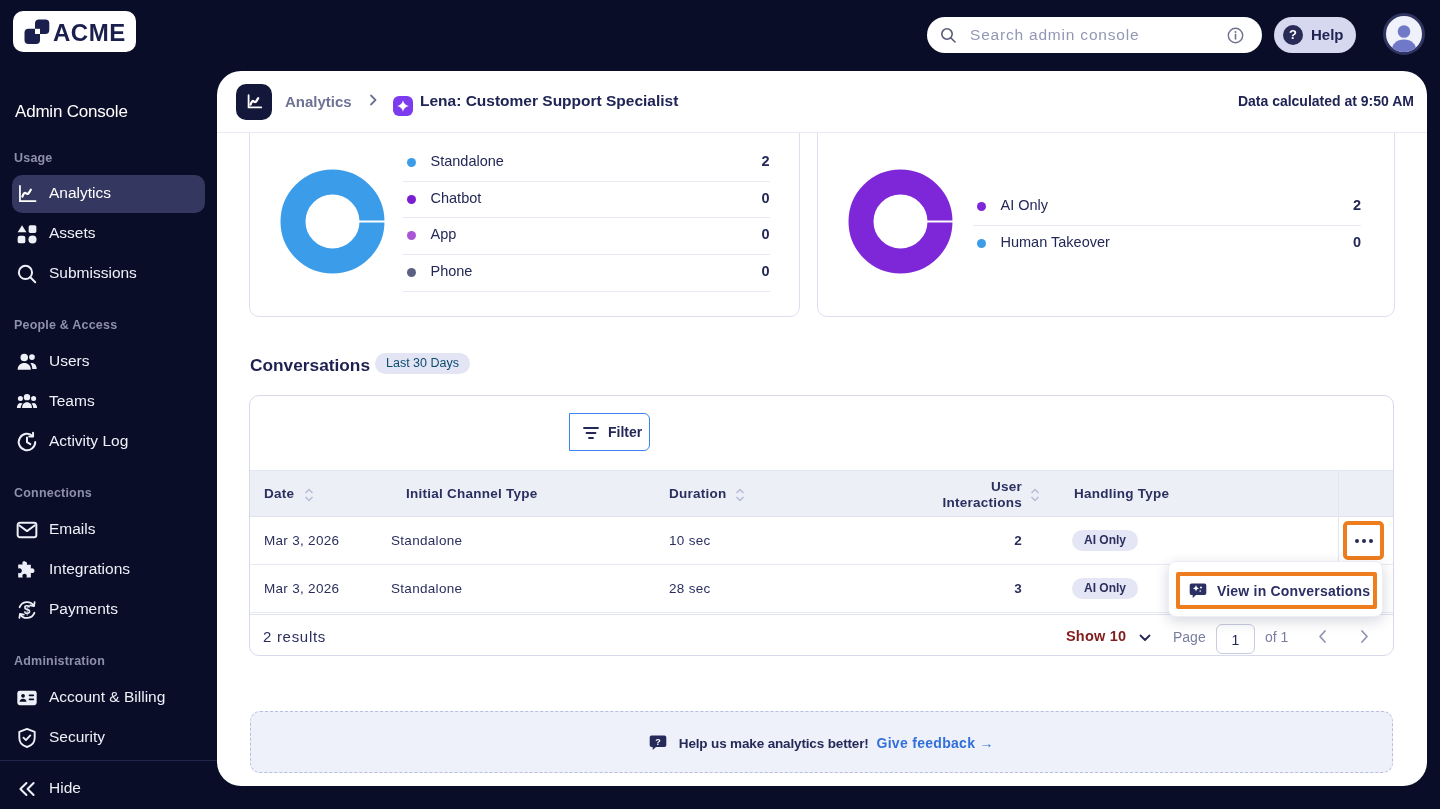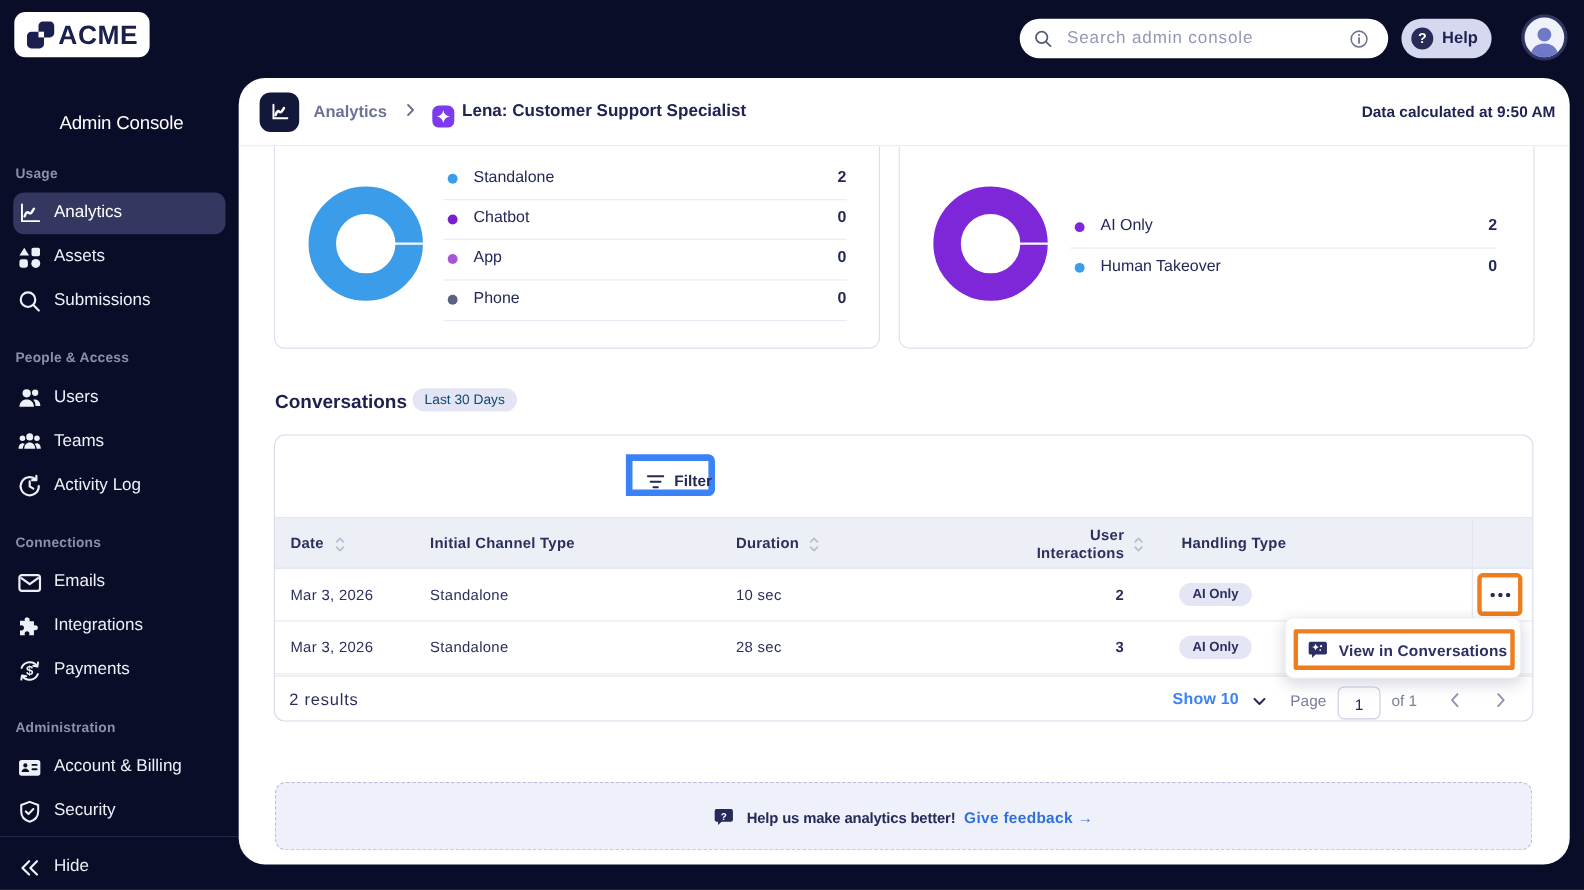--- a/index.html
+++ b/index.html
@@ -17,21 +17,21 @@
 .logo-mark { left:11px; top:8px; width:26px; height:26px; }
 .logo-text { left:40px; top:8px; font-size:24px; font-weight:bold; color:#1a1f4d; letter-spacing:0.5px; }
 .search-pill { left:927px; top:17px; width:335px; height:36px; background:#fff; border-radius:18px; }
 .search-pill .ph { left:43px; top:9px; font-size:15.5px; letter-spacing:0.8px; color:#9397b4; }
 .help-pill { left:1274px; top:17px; width:82px; height:36px; background:#d5d8ee; border-radius:18px; }
 .help-circle { left:9px; top:8px; width:20px; height:20px; border-radius:50%; background:#272b55; color:#fff; font-size:13px; font-weight:bold; text-align:center; line-height:20px; }
 .help-text { left:37px; top:9px; font-size:15px; font-weight:bold; color:#1e2351; }
 .avatar { left:1383px; top:13px; width:42px; height:42px; border-radius:50%; background:#f0f2fb; border:3px solid #2f3461; overflow:hidden; }
 
 
-.side-title { left:15px; top:102px; font-size:17px; letter-spacing:-0.2px; color:#fff;margin-left:39px; }
+.side-title { left:15px; top:102px; font-size:17px; letter-spacing:-0.2px; color:#fff; }
 .side-label { left:14px; font-size:12.5px; font-weight:bold; color:#8d90ac; letter-spacing:0.2px; }
 .side-item { left:12px; width:193px; height:38px; border-radius:10px; }
 .side-item.sel { background:#343760; }
 .side-item .ic { position:absolute; left:4px; top:8px; width:22px; height:22px; }
 .side-item .tx { position:absolute; left:37px; top:9px; font-size:15.5px; color:#eef0f8; }
 .side-sep { left:0; top:760px; width:217px; height:1px; background:#23264a; }
 
 
 .panel { left:217px; top:71px; width:1210px; height:715px; background:#fff; border-radius:24px; }
 .crumb-bar { left:0; top:0; width:1210px; height:62px; border-bottom:1px solid #e9eaf3; }
@@ -54,21 +54,21 @@
 .legend-val { position:absolute; right:0; top:9px; font-size:14.5px; font-weight:bold; color:#232857; }
 .legend-div { position:absolute; left:0; width:100%; height:1px; background:#e8eaf4; }
 
 
 .conv-head { left:33px; top:221.5px; font-size:17.3px; font-weight:bold; color:#1e2150; }
 .conv-badge { left:158px; top:220px; height:21px; background:#e3e5f5; border-radius:11px; font-size:12.5px; font-weight:normal; color:#0c4a6e; line-height:21px; padding:0 11px; }
 
 .tcard { left:32px; top:262px; width:1145px; height:261px; border:1px solid #d7daec; border-radius:10px; background:#fff; }
 .searchbox { left:18px; top:17px; width:302px; height:38px; border:1px solid #c9cce0; border-radius:6px 0 0 6px; }
 .searchbox .ph { position:absolute; left:38px; top:10px; font-size:14px; color:#9397b4; }
-.filterbox { left:319px; top:17px; width:81px; height:38px; border:6px solid #3b82f6; border-radius:0 6px 6px 0; }
+.filterbox { left:319px; top:17px; width:81px; height:38px; border:1px solid #3b82f6; border-radius:0 6px 6px 0; }
 .filter-tx { position:absolute; left:38px; top:10px; font-size:14px; font-weight:bold; color:#232857; }
 .dlbtn { left:986px; top:17px; width:143px; height:39px; border:1px solid #c5c9e2; border-radius:8px; }
 .dl-tx { position:absolute; left:39px; top:11px; font-size:14.5px; font-weight:bold; color:#232857; }
 .thead { left:0; top:74px; width:1143px; height:47px; background:#edeff7; border-top:1px solid #e3e6f0; border-bottom:1px solid #e0e3ee; }
 .th { position:absolute; top:15px; font-size:13.5px; letter-spacing:0.25px; font-weight:bold; color:#2b2f5e; }
 .trow { left:0; width:1143px; height:48px; }
 .td { position:absolute; font-size:13.5px; letter-spacing:0.3px; color:#2b2f5e; top:16px; }
 .pill { position:absolute; height:21px; background:#e4e6f6; border-radius:11px; font-size:12px; font-weight:bold; color:#2b2f5e; line-height:21px; padding:0 12px; top:13px; }
 .tfoot { left:0; top:218px; width:1143px; height:42px; border-top:1px solid #e0e3ee; }
 .actcol-line { left:1088px; top:74px; width:1px; height:144px; background:#e3e6f0; }
@@ -322,21 +322,21 @@
           </svg>
         <div class="filter-tx">Filter</div>
       </div>
 
       <div class="abs thead">
         <div class="th" style="left:14px">Date</div>
         <svg class="abs" style="left:53px;top:16px" width="12" height="16" viewBox="0 0 12 16">
             <path d="M2.5 6 L6 2.5 9.5 6" fill="none" stroke="#b9bdd6" stroke-width="1.6" stroke-linejoin="round"></path>
             <path d="M2.5 10 L6 13.5 9.5 10" fill="none" stroke="#b9bdd6" stroke-width="1.6" stroke-linejoin="round"></path>
           </svg>
-        <div class="th" style="left:141px">Initial Channel Type</div>
+        <div class="th" style="left:156px">Initial Channel Type</div>
         <div class="th" style="left:419px">Duration</div>
         <svg class="abs" style="left:484px;top:16px" width="12" height="16" viewBox="0 0 12 16">
             <path d="M2.5 6 L6 2.5 9.5 6" fill="none" stroke="#b9bdd6" stroke-width="1.6" stroke-linejoin="round"></path>
             <path d="M2.5 10 L6 13.5 9.5 10" fill="none" stroke="#b9bdd6" stroke-width="1.6" stroke-linejoin="round"></path>
           </svg>
         <div class="th" style="left:672px;width:100px;text-align:right;top:8px;line-height:15.5px">User<br>Interactions</div>
         <svg class="abs" style="left:779px;top:16px" width="12" height="16" viewBox="0 0 12 16">
             <path d="M2.5 6 L6 2.5 9.5 6" fill="none" stroke="#b9bdd6" stroke-width="1.6" stroke-linejoin="round"></path>
             <path d="M2.5 10 L6 13.5 9.5 10" fill="none" stroke="#b9bdd6" stroke-width="1.6" stroke-linejoin="round"></path>
           </svg>
@@ -353,21 +353,21 @@
       <div class="abs trow" style="top:169px;border-bottom:1px solid #e8eaf3">
         <div class="td" style="left:14px">Mar 3, 2026</div>
         <div class="td" style="left:141px">Standalone</div>
         <div class="td" style="left:419px">28 sec</div>
         <div class="td" style="left:672px;width:100px;text-align:right;font-weight:bold">3</div>
         <div class="pill" style="left:822px">AI Only</div>
       </div>
 
       <div class="abs tfoot">
         <div class="abs" style="left:13px;top:13px;font-size:15px;letter-spacing:0.7px;color:#2b2f5e">2 results</div>
-        <div class="abs" style="left:816px;top:13px;font-size:14.5px;letter-spacing:0.2px;font-weight:bold;color:#3b82f6">Show 10</div>
+        <div class="abs" style="left:816px;top:13px;font-size:14.5px;letter-spacing:0.2px;font-weight:bold;color:#7f1d1d">Show 10</div>
         <svg class="abs" style="left:889px;top:19px" width="12" height="8" viewBox="0 0 12 8">
             <path d="M1.5 1.5 L6 6 10.5 1.5" fill="none" stroke="#232857" stroke-width="1.8" stroke-linecap="round" stroke-linejoin="round"></path>
           </svg>
         <div class="abs" style="left:923px;top:14px;font-size:14px;color:#7a7e9e">Page</div>
         <div class="abs" style="left:966px;top:9px;width:39px;height:30px;border:1px solid #c9cce0;border-radius:6px;text-align:center;line-height:30px;font-size:14px;color:#232857">1</div>
         <div class="abs" style="left:1015px;top:14px;font-size:14px;color:#7a7e9e">of 1</div>
         <svg class="abs" style="left:1068px;top:14px" width="9" height="15" viewBox="0 0 9 15">
             <path d="M7 2 L2 7.5 7 13" fill="none" stroke="#8f93b0" stroke-width="1.7" stroke-linecap="round" stroke-linejoin="round"></path>
           </svg>
         <svg class="abs" style="left:1110px;top:14px" width="9" height="15" viewBox="0 0 9 15">

